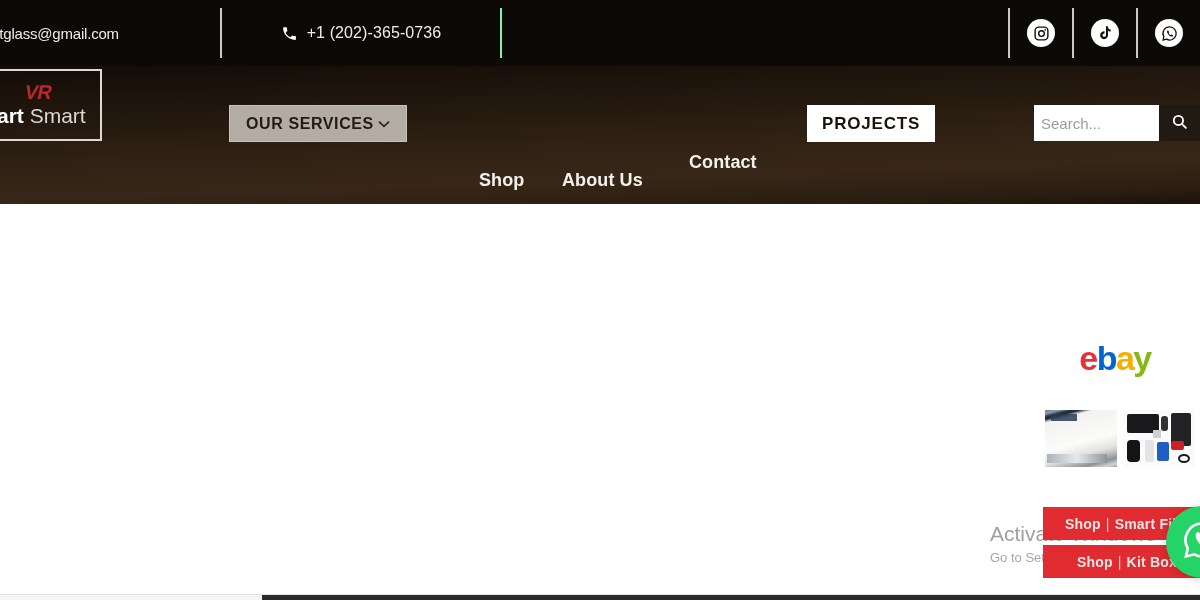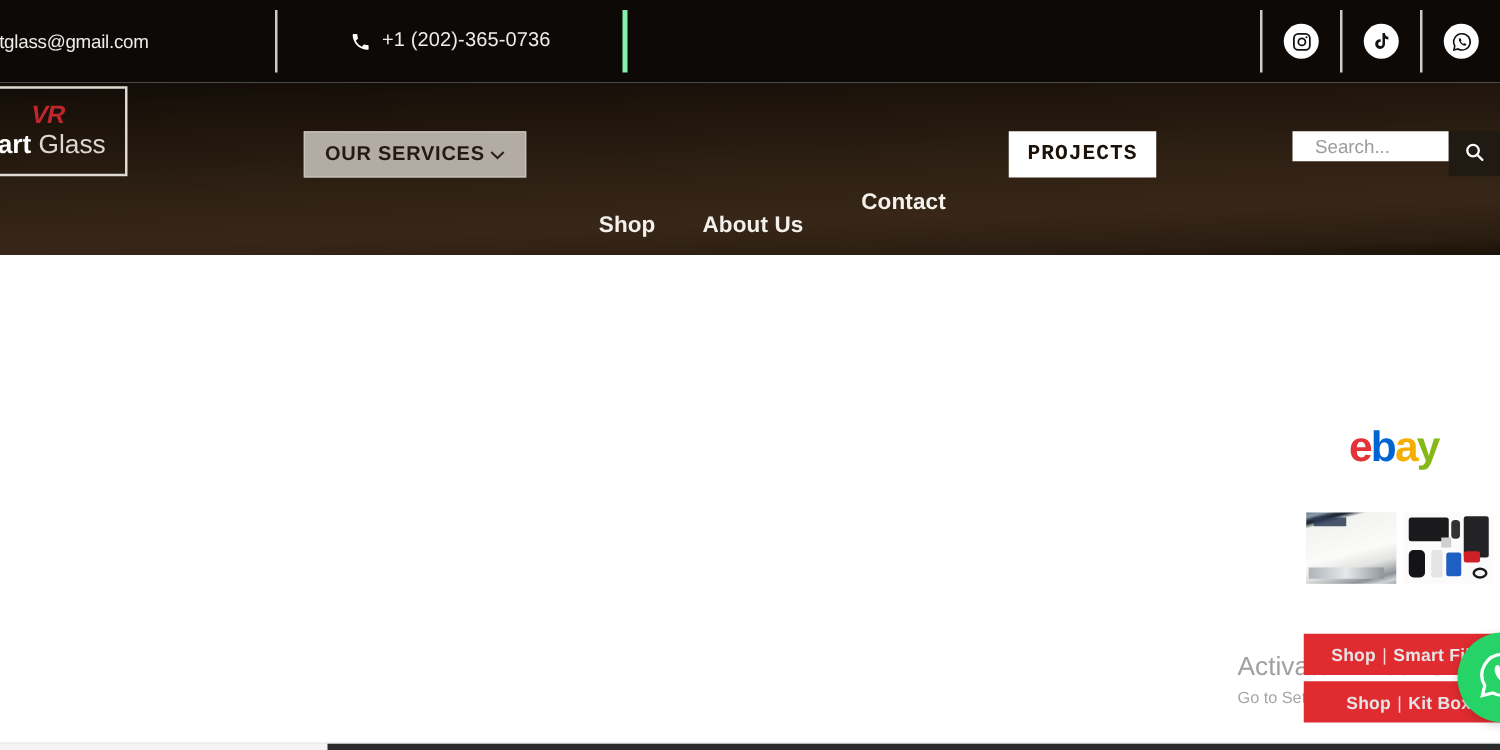--- a/index.html
+++ b/index.html
@@ -31,21 +31,21 @@
   .tb-email-text {
     font-size: 15px; letter-spacing: -0.2px;
     color: #efece8;
     white-space: nowrap;
     margin-left: -38px;
     font-family: "Liberation Sans", sans-serif;
   }
   .tb-phone {
     width: 280px;
     justify-content: center;
-    border-right: 4px solid #86efac;
+    border-right: 2px solid #86efac;
     gap: 9px;
   }
   .tb-phone-text {
     font-size: 16px; color: #efece8; white-space: nowrap;
     letter-spacing: 0.1px;
   }
   .phone-icon { width: 17px; height: 17px; display:block; }
 
   .tb-spacer { flex: 1 1 auto; height: 50px; }
 
@@ -93,21 +93,21 @@
   }
   .logo-name .b1 { font-weight: bold; color: #ffffff; }
   .logo-name .b2 { font-weight: normal; color: #dcd8d2; }
 
   .nav-main {
     position: absolute; left: 0; top: 0;
     width: 1200px; height: 138px;
   }
 
   .btn-services {
-    position: absolute; left: 243px; top: 39px;
+    position: absolute; left: 229px; top: 39px;
     height: 37px; padding: 0 16px;
     background: #b3aca4;
     border: 1px solid #c8c2bb;
     display: flex; align-items: center; gap: 4px;
     cursor: pointer;
     justify-content: space-between;
   }
   .btn-services-label {
     font-size: 16px; font-weight: bold; color: #231a12;
     letter-spacing: 0.6px;
@@ -129,31 +129,31 @@
   .btn-projects {
     position: absolute; left: 807px; top: 39px;
     height: 37px; padding: 0 15px;
     background: #ffffff;
     display: flex; align-items: center; justify-content: center;
     cursor: pointer;
   }
   .btn-projects span {
     font-size: 17px; font-weight: bold; color: #1c1209;
     letter-spacing: 0.8px;
-    font-family: Liberation Mono, monospace;
+    font-family: Liberation Sans, sans-serif;
   }
 
   .search-wrap {
     position: absolute; left: 1034px; top: 39px;
     height: 36px; display: flex; align-items: stretch;
   }
   .search-input {
-    width: 125px; height: 24px;
+    width: 125px; height: 36px;
     background: #ffffff; border: none; outline: none;
-    padding: 0 18px;
+    padding: 0 7px;
     font-size: 15px; color: #3a3a3a;
     font-family: "Liberation Sans", sans-serif;
   }
   .search-input::placeholder { color: #9b9b9b; }
   .search-btn {
     width: 41px; height: 36px;
     background: #211a13;
     border: none; cursor: pointer;
     display: flex; align-items: center; justify-content: center;
   }
@@ -318,21 +318,21 @@
   </div>
 </div>
 
 <div class="navbar">
 
   <div class="logo-box">
     <div class="logo-vr">
       <span class="vr-slash">VR</span>
     </div>
     <div class="logo-name">
-      <span class="b1">mart</span><span class="b2"> Glass</span>
+      <span class="b1">mart</span><span class="b2"> Smart</span>
     </div>
   </div>
 
   <nav class="nav-main">
 
     <div class="btn-services">
       <span class="btn-services-label">OUR SERVICES</span>
       <span>
         <svg class="chev" viewBox="0 0 12 8" fill="none" stroke="#2b2119" stroke-width="1.6">
           <path d="M1 1.6 6 6.4 11 1.6"></path>

